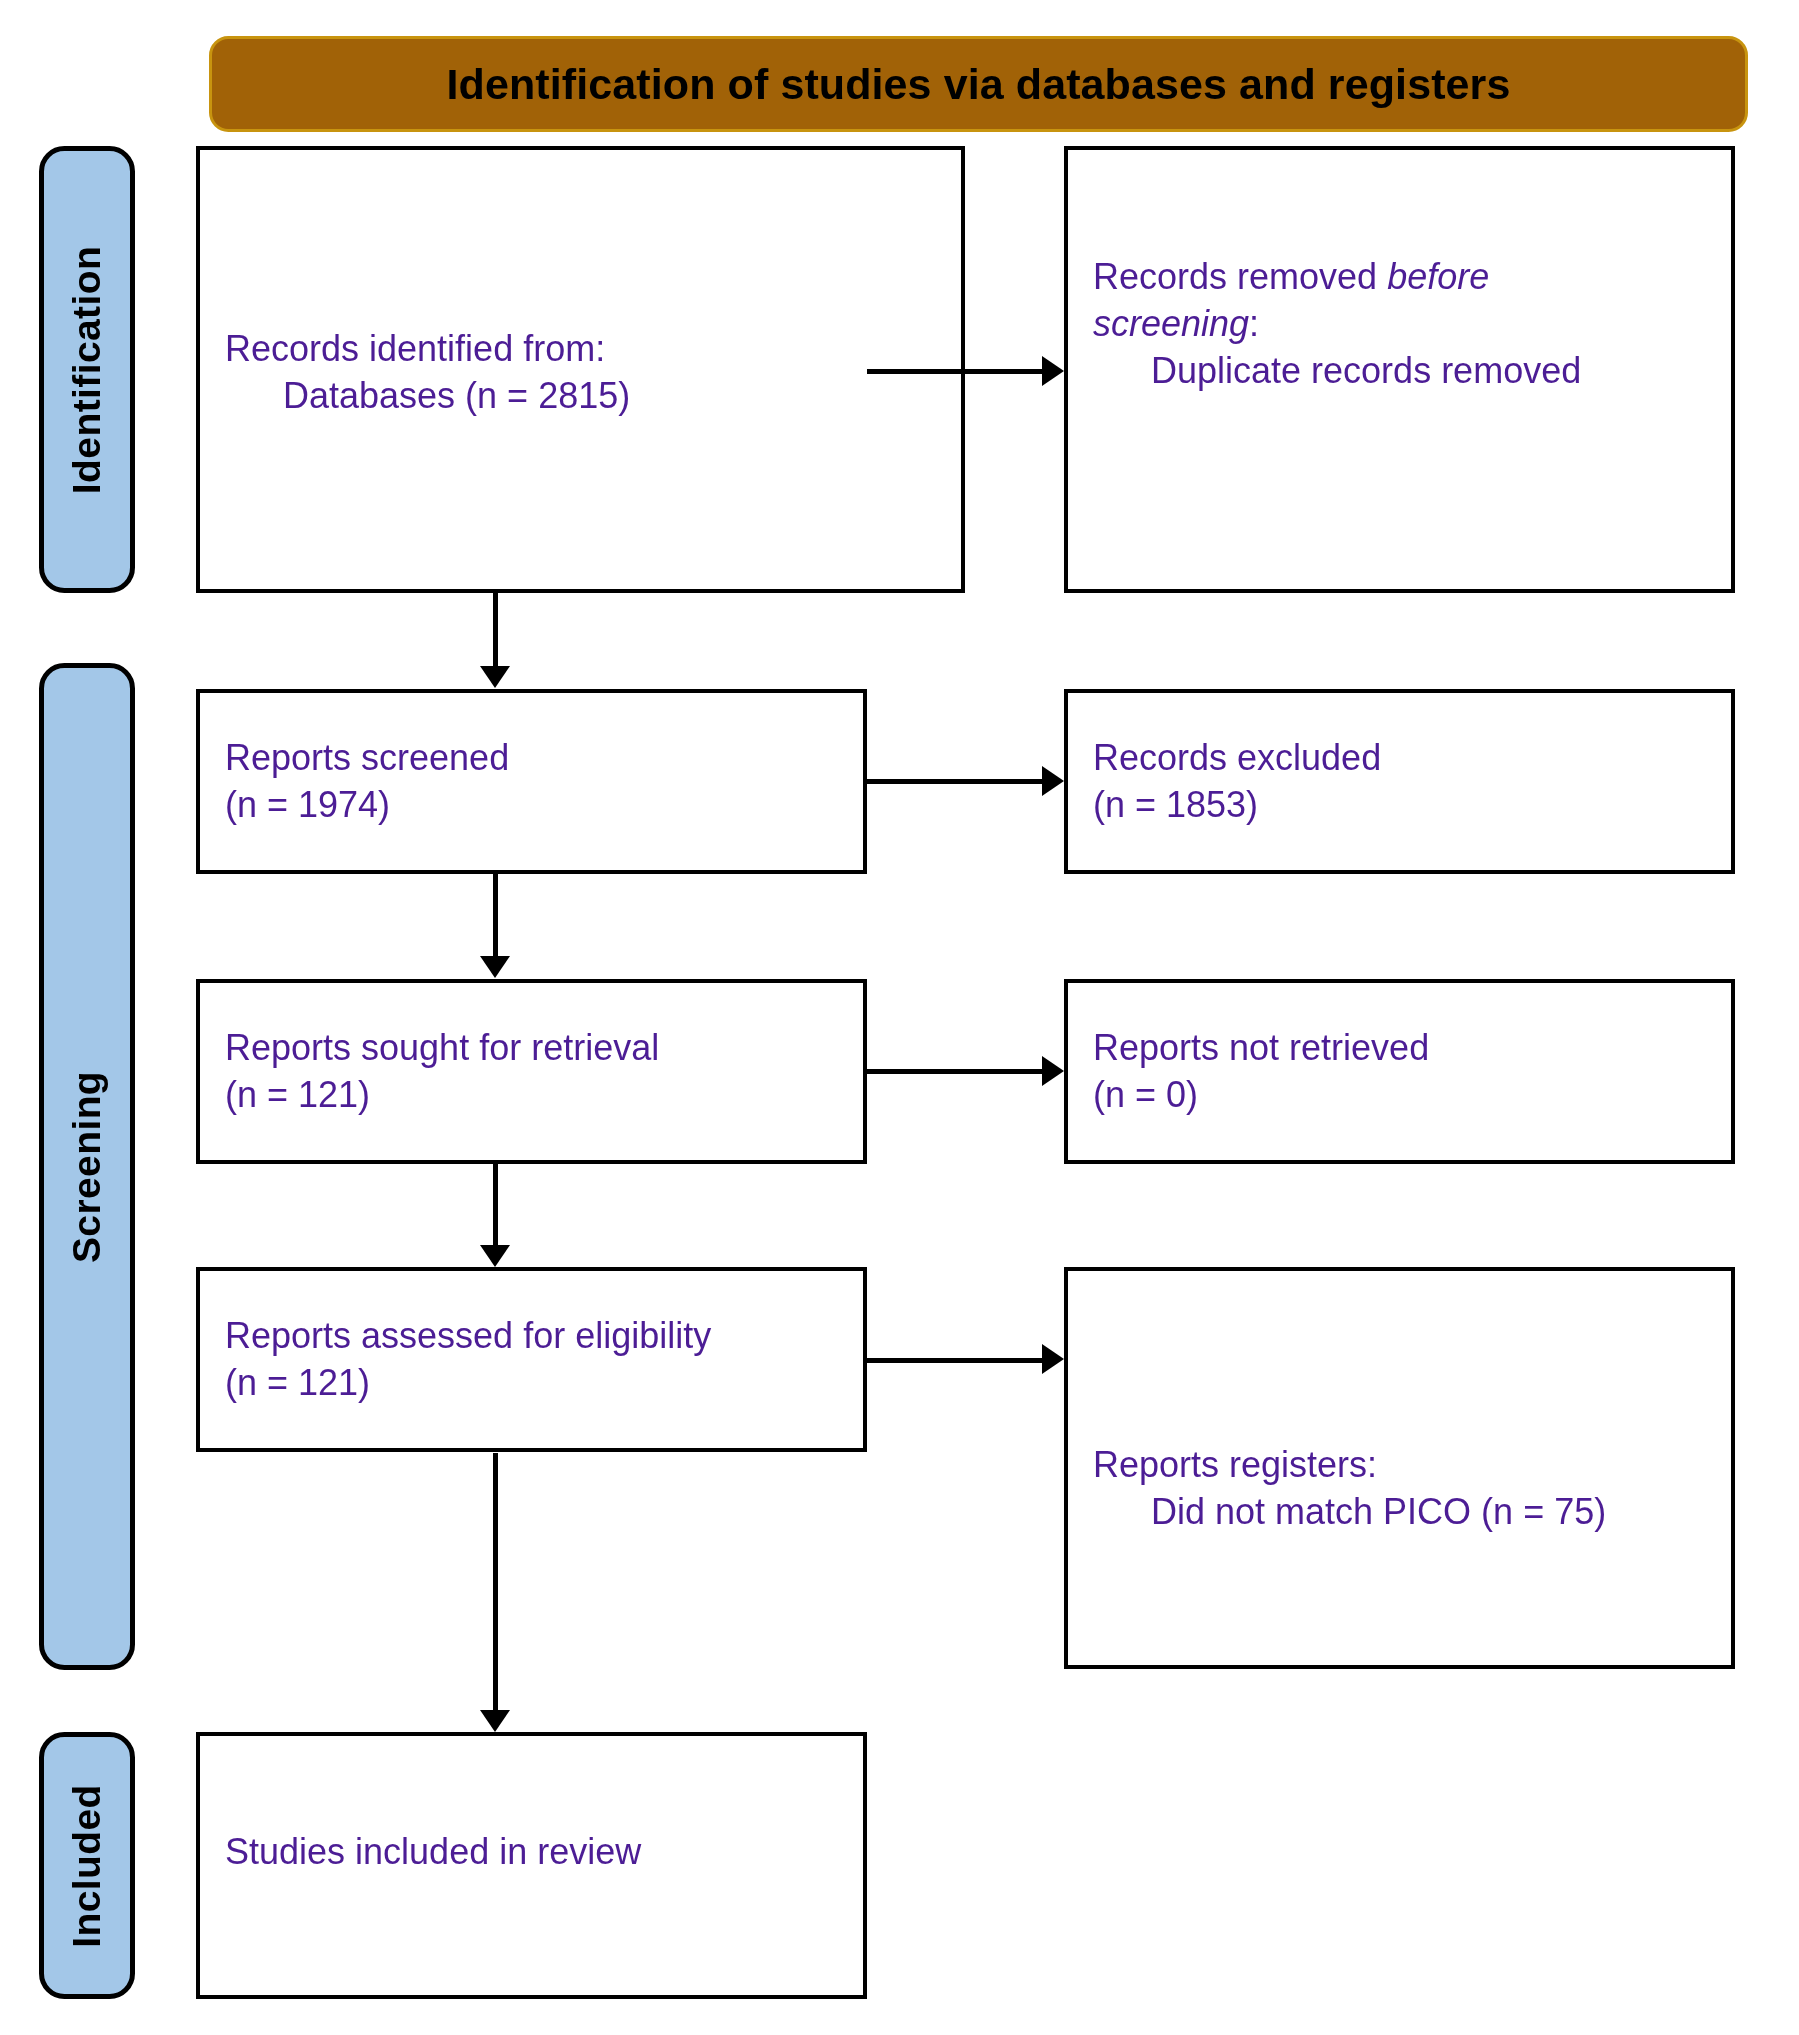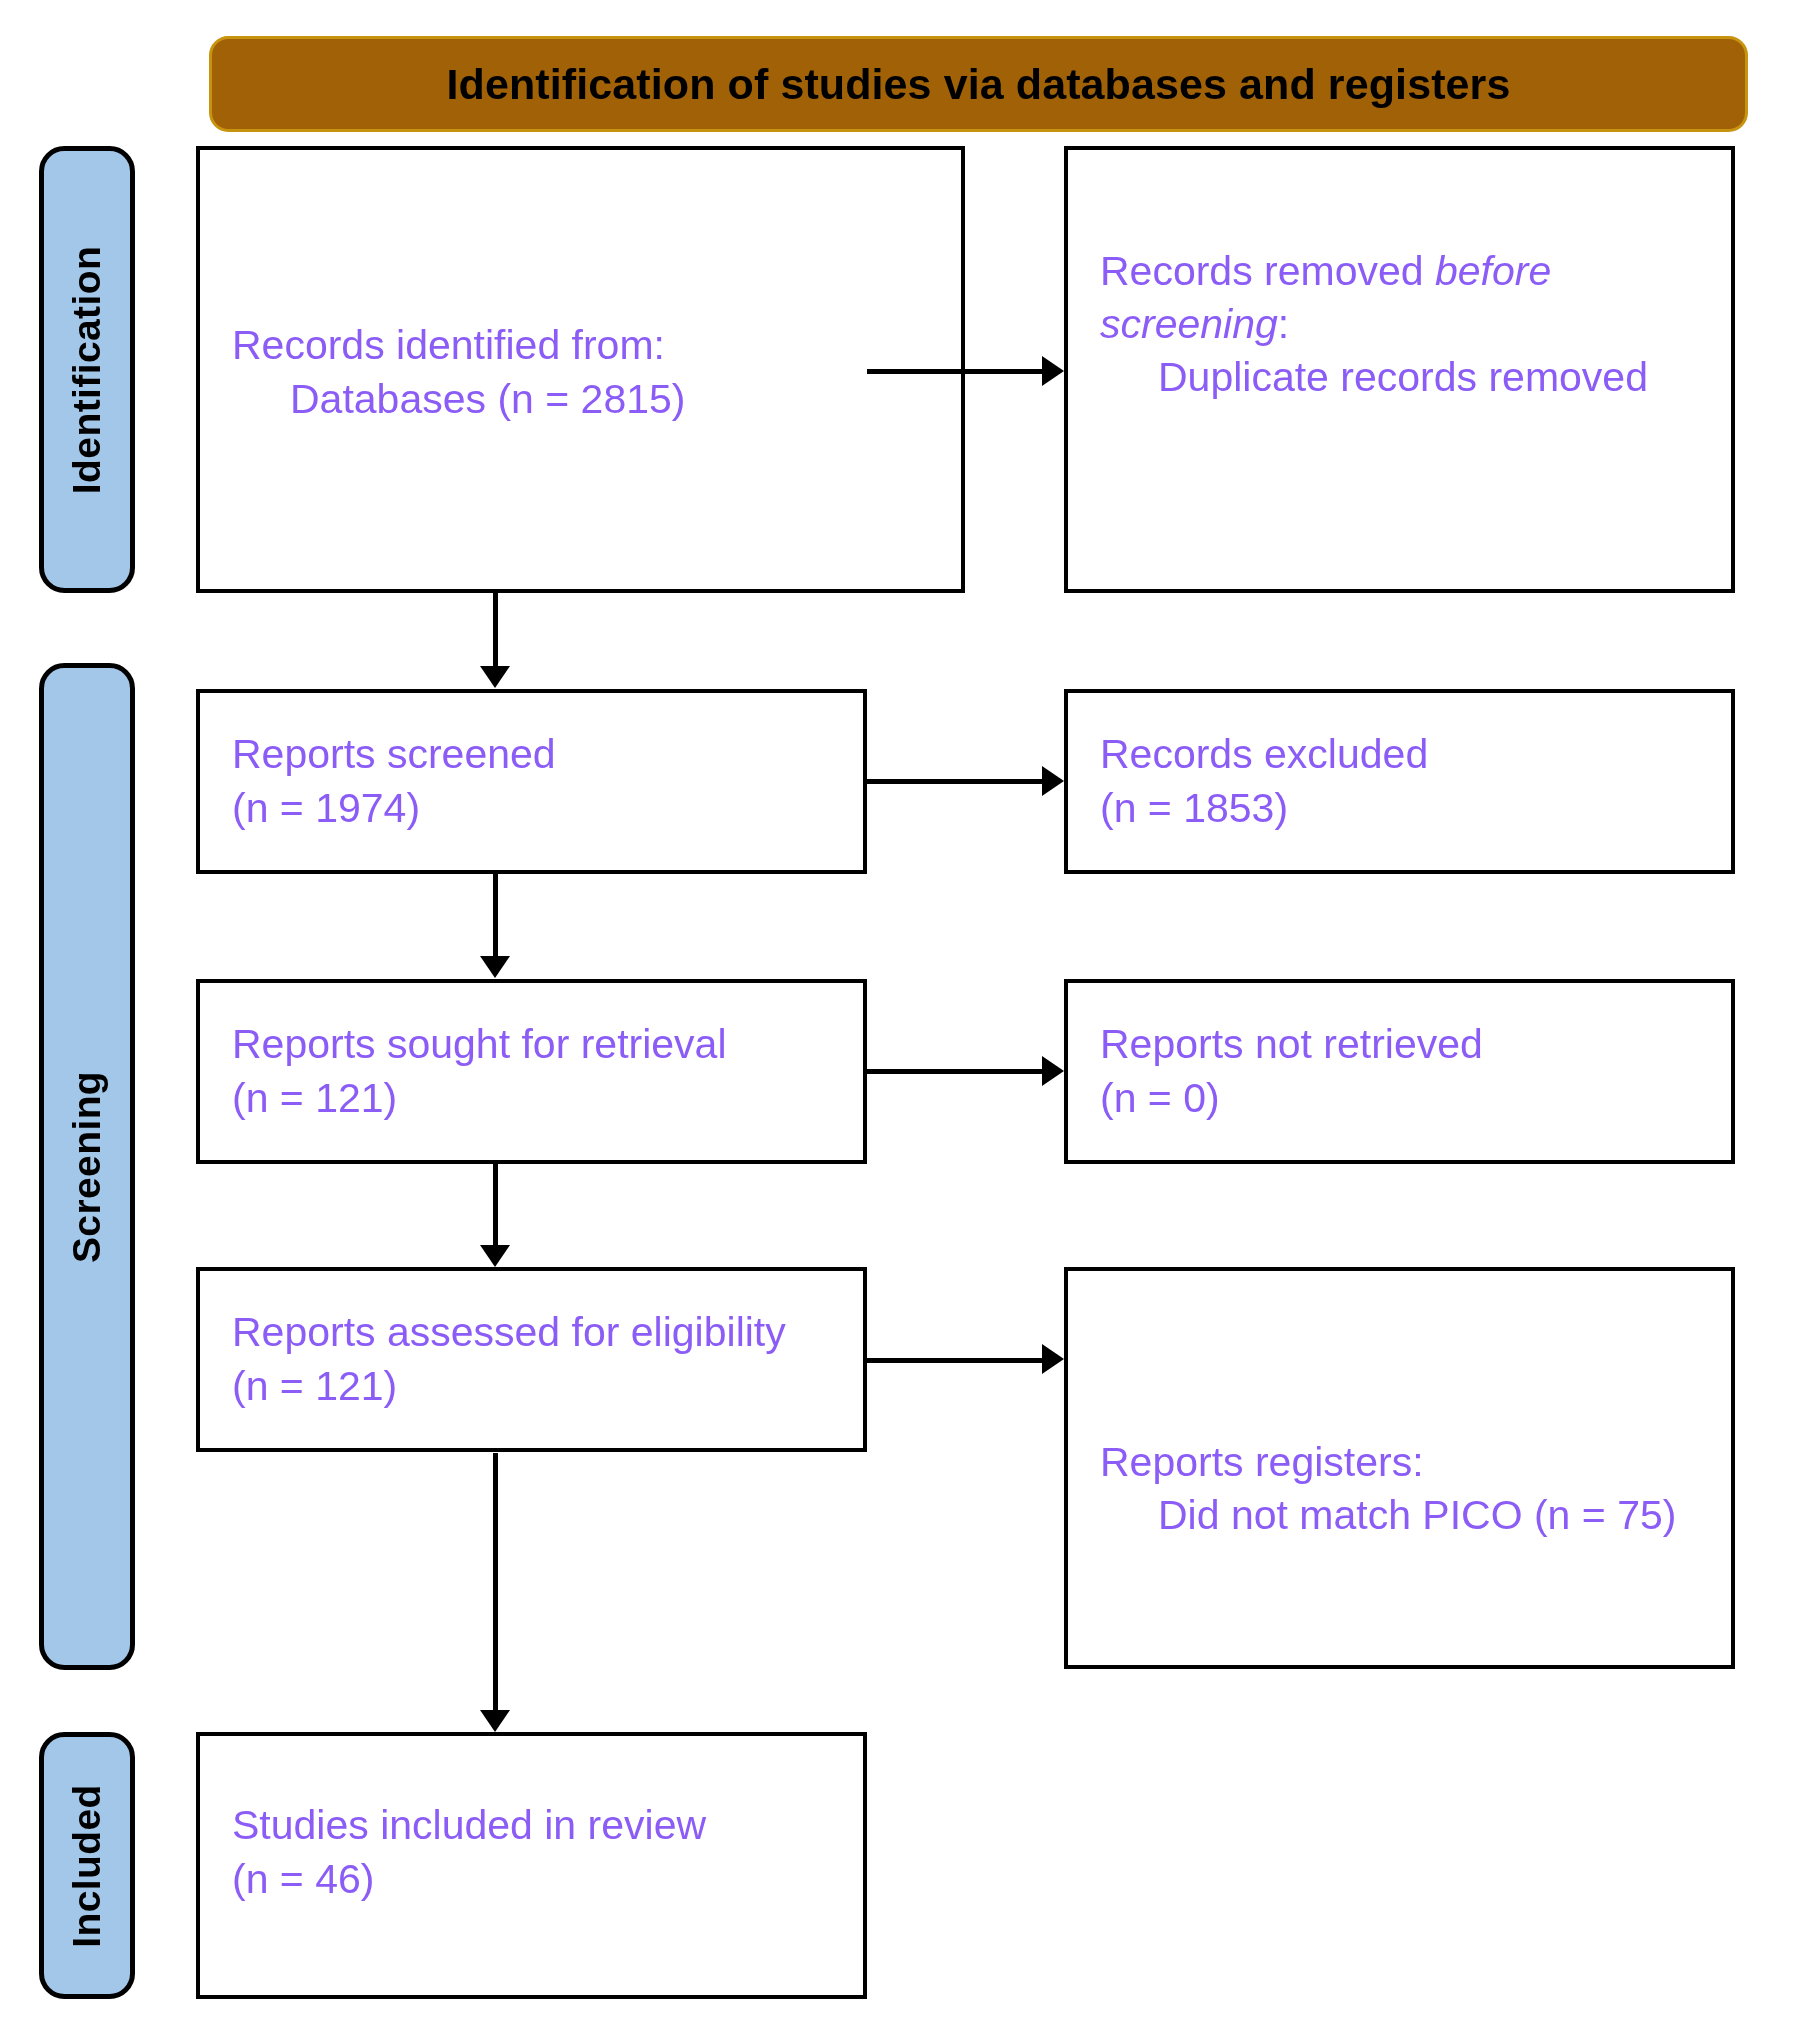--- a/index.html
+++ b/index.html
@@ -72,24 +72,24 @@
   .node {
     position: absolute;
     background: #ffffff;
     border: 4.5px solid #000000;
     box-sizing: border-box;
     display: flex;
     align-items: center;
   }
   .node-inner {
     width: 100%;
-    padding: 0 32px;
-    font-size: 41px;
+    padding: 0 25px;
+    font-size: 36px;
     line-height: 1.30;
-    color: #8b5cf6;
+    color: #4c1d95;
   }
   .node-inner .ln { display: block; white-space: nowrap; }
   .node-inner .indent { padding-left: 58px; }
   .node-inner em { font-style: italic; }
 
   
   #node-identified { left: 196px; top: 146px;  width: 769px; height: 447px; }
   #node-screened   { left: 196px; top: 689px;  width: 671px; height: 185px; }
   #node-sought     { left: 196px; top: 979px; width: 671px; height: 185px; }
   #node-assessed   { left: 196px; top: 1267px; width: 671px; height: 185px; }
@@ -223,18 +223,17 @@
 
   <div class="conn h-line" style="left:867px; top:1358px; width:175px;"></div>
   <div class="arrow-right" style="left:1042px; top:1344px;"></div>
 
   <div class="conn v-line" style="left:493px; top:1453px; height:257px;"></div>
   <div class="arrow-down" style="left:480px; top:1710px;"></div>
 
   <div class="node" id="node-included">
     <div class="node-inner">
       <span class="ln">Studies included in review</span>
-      <span class="ln">(n = 46)</span>
     </div>
   </div>
 
 </div>
 
 
 </body></html>

